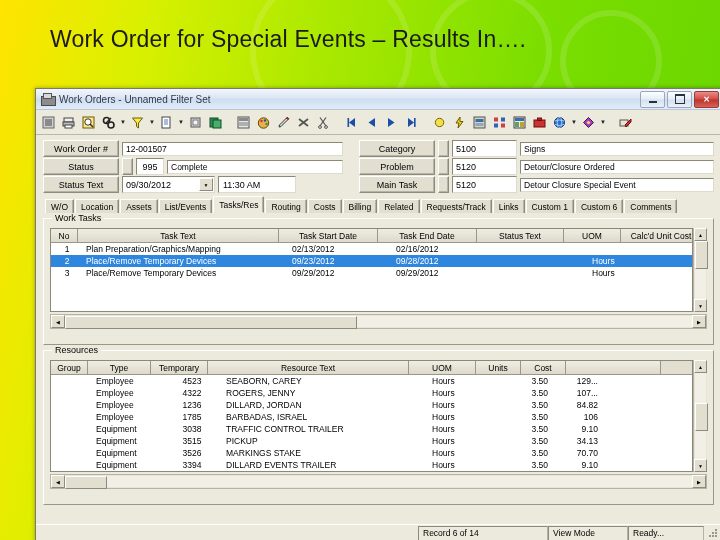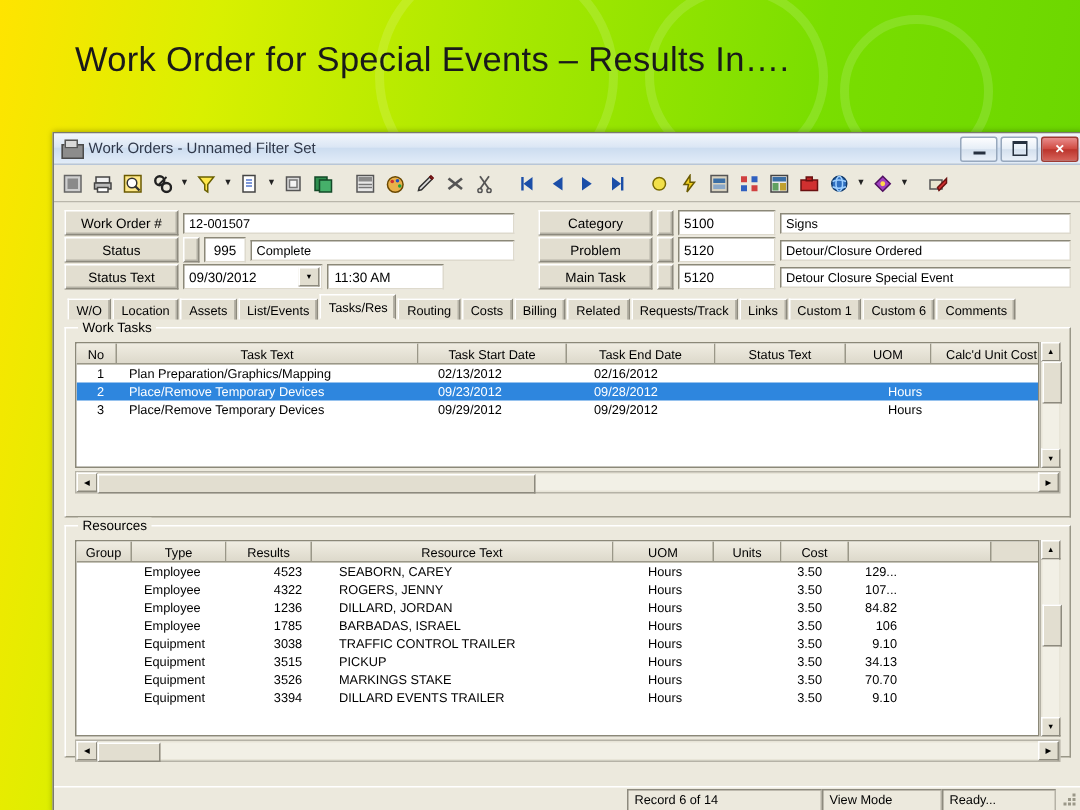--- a/index.html
+++ b/index.html
@@ -494,26 +494,26 @@
         <div class="sb-btn">◀</div>
         <div class="sb-track">
             <div class="sb-thumb" style="left:0;width:290px;"></div>
           </div>
         <div class="sb-btn">▶</div>
       </div>
     </div>
 
     <div class="groupbox" style="height:138px;">
       <div class="glegend">Resources</div>
-      <div style="display:flex;height:131px;">
+      <div style="display:flex;height:112px;">
         <div class="grid" style="flex:1;">
           <div class="ghead" id="rs-head">
               <div class="gh" style="width: 36px; flex: 0 0 36px;">Group</div>
               <div class="gh" style="width: 62px; flex: 0 0 62px;">Type</div>
-              <div class="gh" style="width: 56px; flex: 0 0 56px;">Results</div>
+              <div class="gh" style="width: 56px; flex: 0 0 56px;">Temporary</div>
               <div class="gh" style="width: 200px; flex: 0 0 200px;">Resource Text</div>
               <div class="gh" style="width: 66px; flex: 0 0 66px;">UOM</div>
               <div class="gh" style="width: 44px; flex: 0 0 44px;">Units</div>
               <div class="gh" style="width: 44px; flex: 0 0 44px;">Cost</div>
               <div class="gh" style="width: 94px; flex: 0 0 94px;"></div>
             </div>
           <div class="gbody" id="rs-body">
               <div class="grow">
                 <div class="gc " style="width: 36px; flex: 0 0 36px;"></div>
                 <div class="gc " style="width: 62px; flex: 0 0 62px;">Employee</div>

